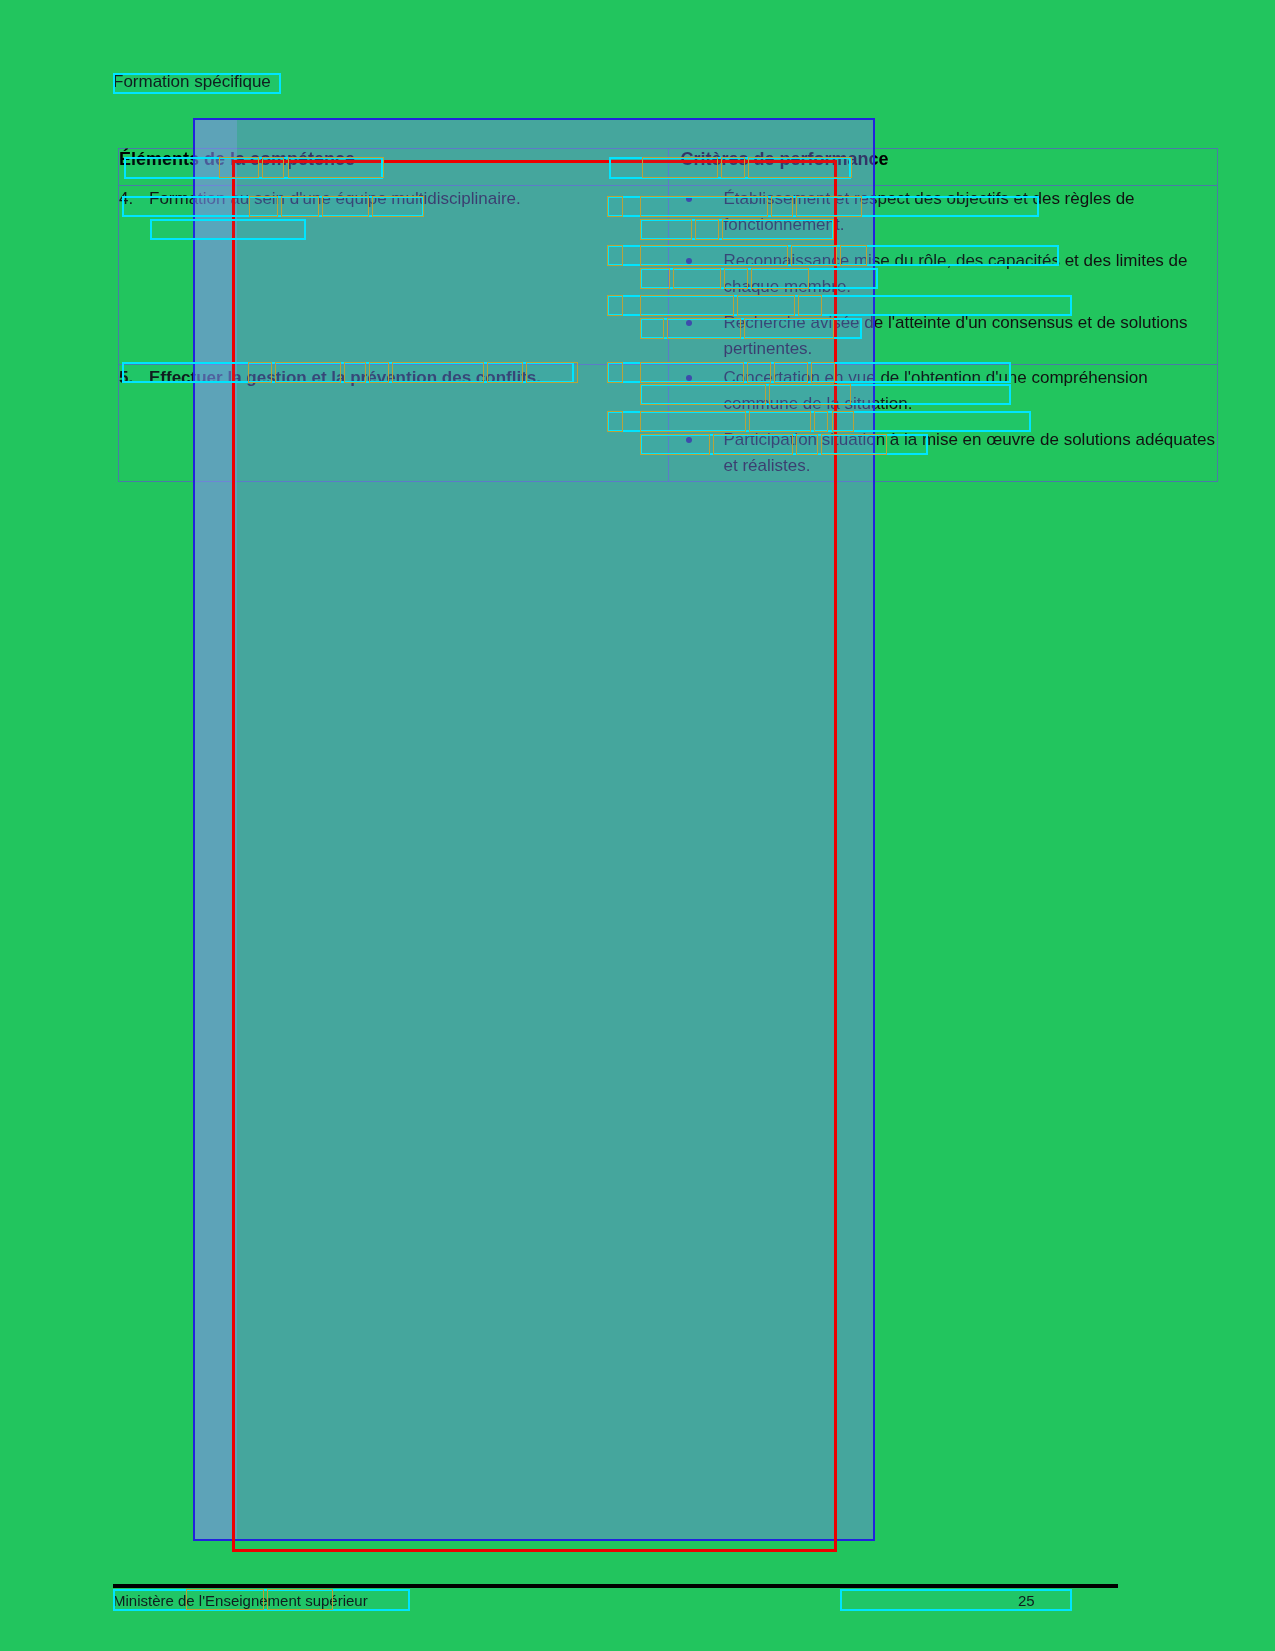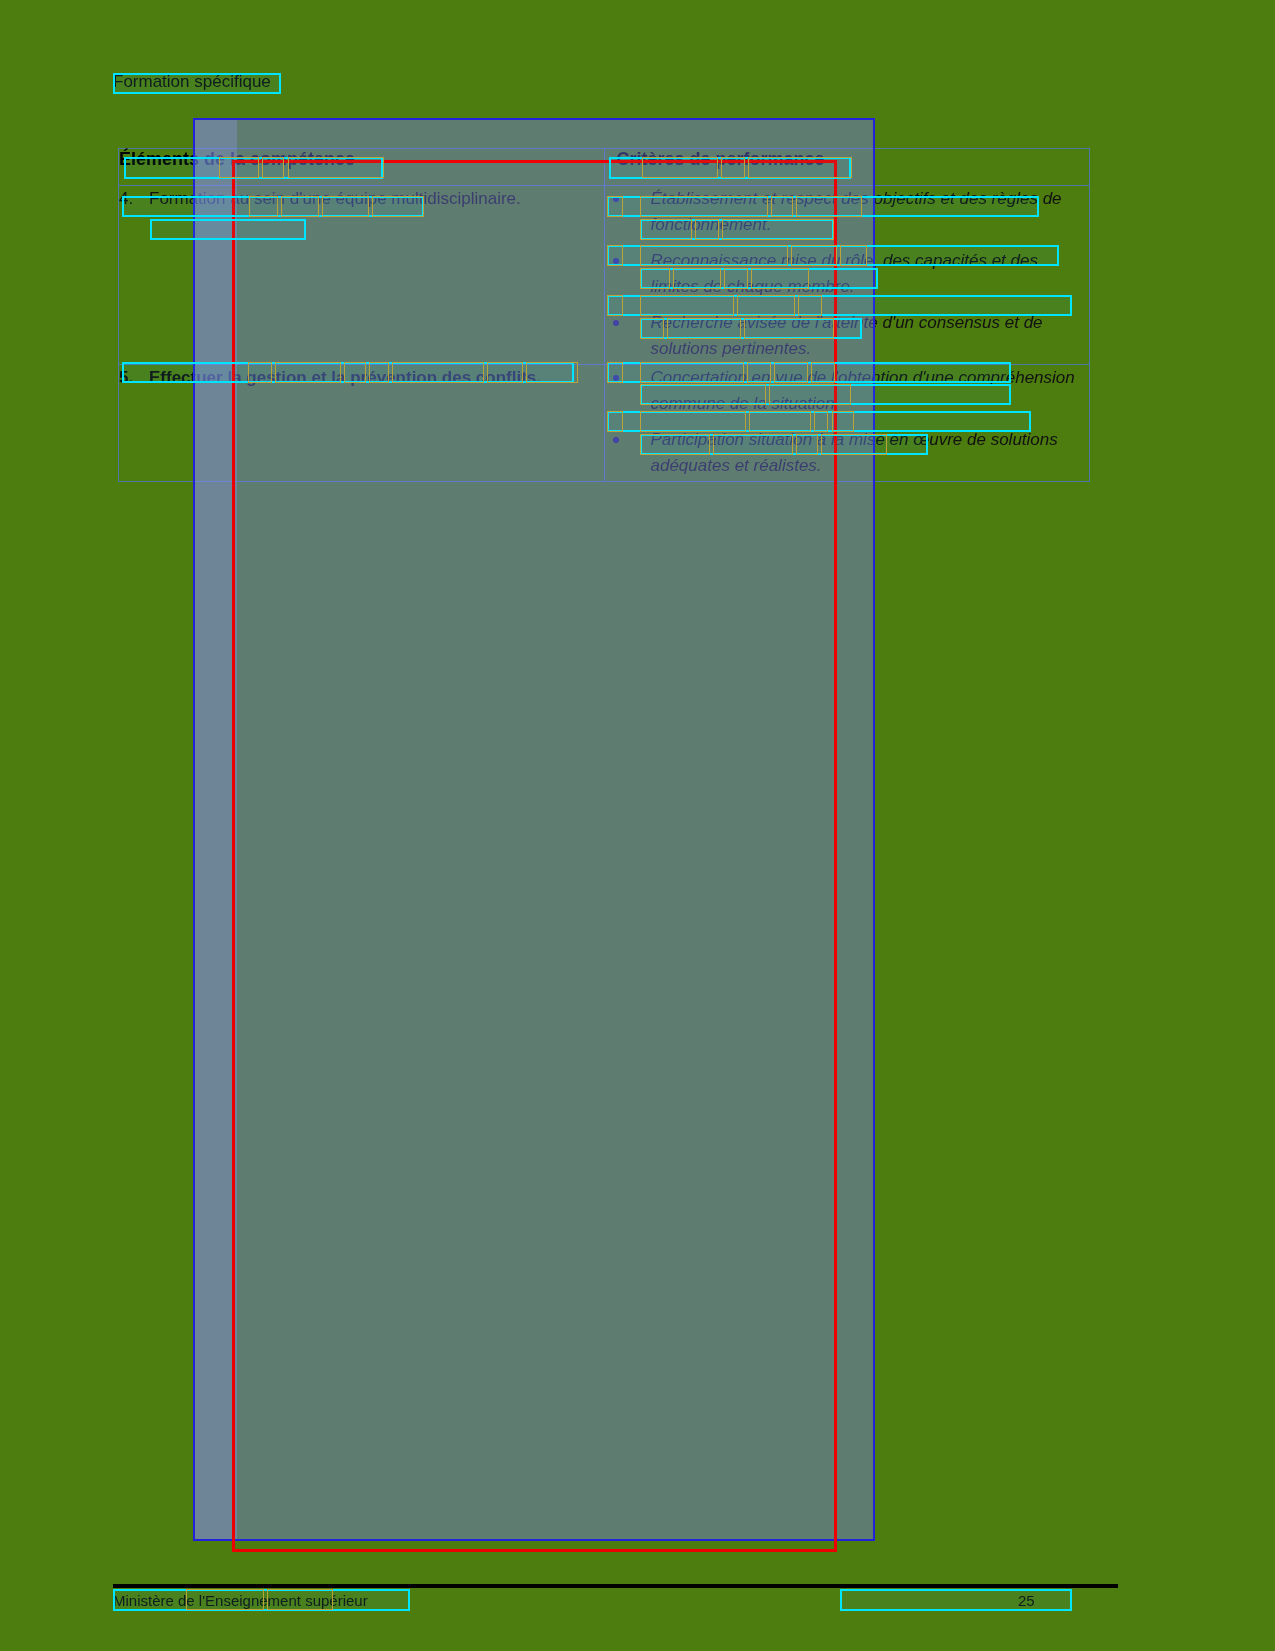--- a/index.html
+++ b/index.html
@@ -8,21 +8,21 @@
     background: #ffffff;
   }
   body {
     font-family: "Liberation Sans", sans-serif;
     -webkit-font-smoothing: none;
   }
   #page {
     position: relative;
     width: 1275px;
     height: 1651px;
-    background: #4d7c0f;
+    background: #22c55e;
     overflow: hidden;
   }
 
   
   .doc-header {
     position: absolute;
     left: 113px;
     top: 72px;
     font-size: 17px;
     color: #111111;
@@ -30,21 +30,21 @@
   }
 
   .table-wrap {
     position: absolute;
     left: 118px;
     top: 148px;
     width: 972px;
   }
   table.comp {
     border-collapse: collapse;
-    width: 972px;
+    width: 1100px;
     table-layout: fixed;
   }
   table.comp td, table.comp th {
     border: 1.5px solid #4a7ba7;
     padding: 0;
     vertical-align: top;
     text-align: left;
   }
   th.colh {
     height: 36px;
@@ -83,23 +83,22 @@
   }
 
   ul.crit {
     list-style: none;
     margin: 0;
     padding: 0;
   }
   ul.crit li {
     position: relative;
     padding-left: 42px;
-    margin: 0 0 10px 4px;
+    margin: 0 0 10px 13px;
     line-height: 26px;
-    font-style: italic;
   }
   ul.crit li:last-child { margin-bottom: 2px; }
   ul.crit li .bullet {
     position: absolute;
     left: 4px;
     top: 10px;
     width: 6px;
     height: 6px;
     background: #1a1a6e;
     border-radius: 50%;

